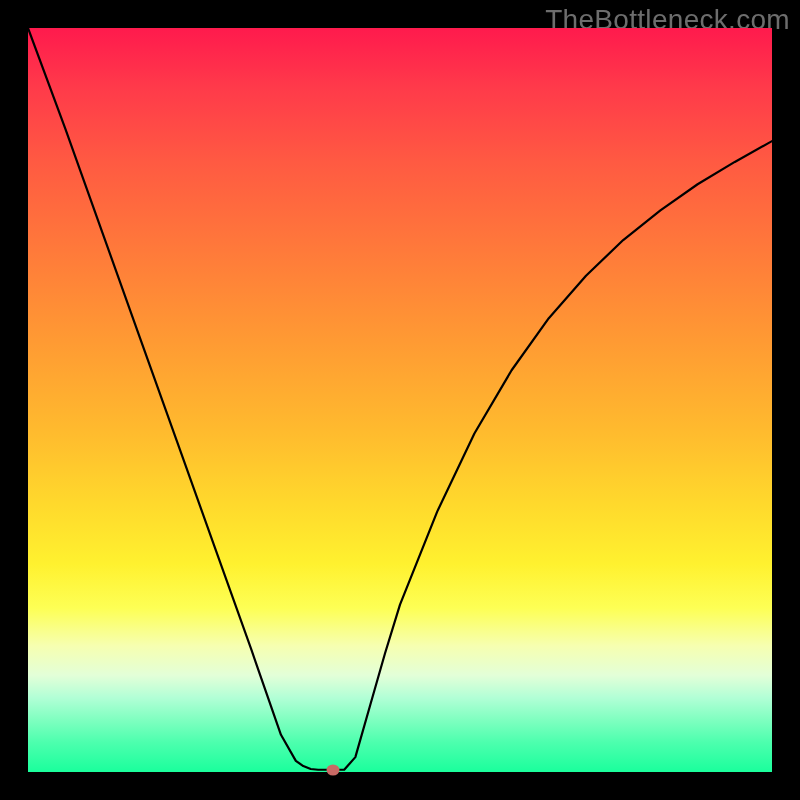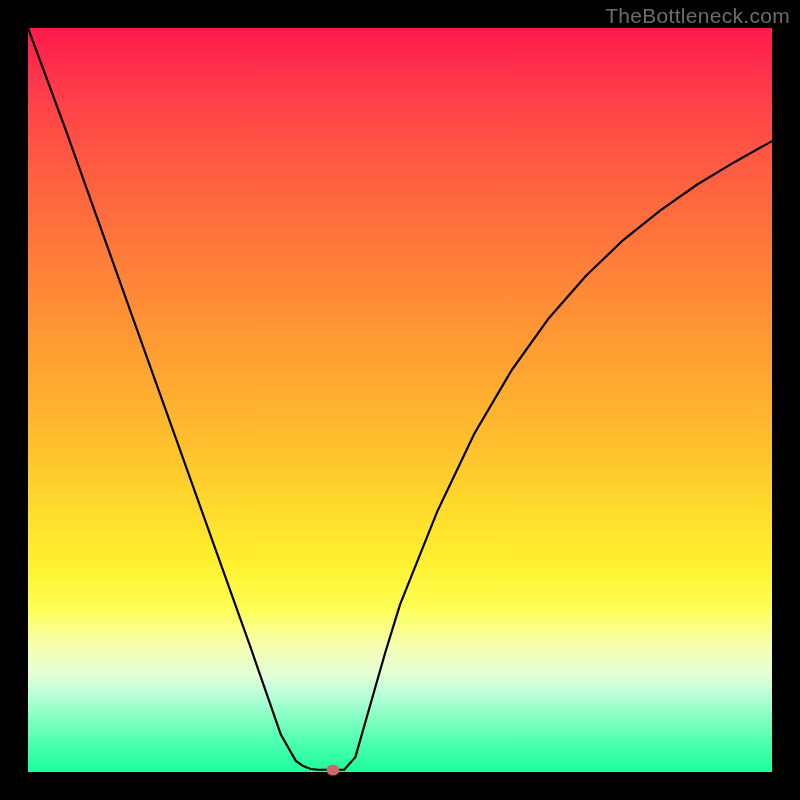--- a/index.html
+++ b/index.html
@@ -49,21 +49,21 @@
     left: 0;
     top: 0;
     width: 744px;
     height: 744px;
   }
   .watermark {
     position: absolute;
     top: 4px;
     right: 10px;
     color: #6d6d6d;
-    font-size: 21px;
+    font-size: 28px;
     font-weight: 500;
     letter-spacing: 0.3px;
     user-select: none;
   }
   .marker {
     position: absolute;
     width: 13px;
     height: 11px;
     border-radius: 50%;
     background: #c96a65;

